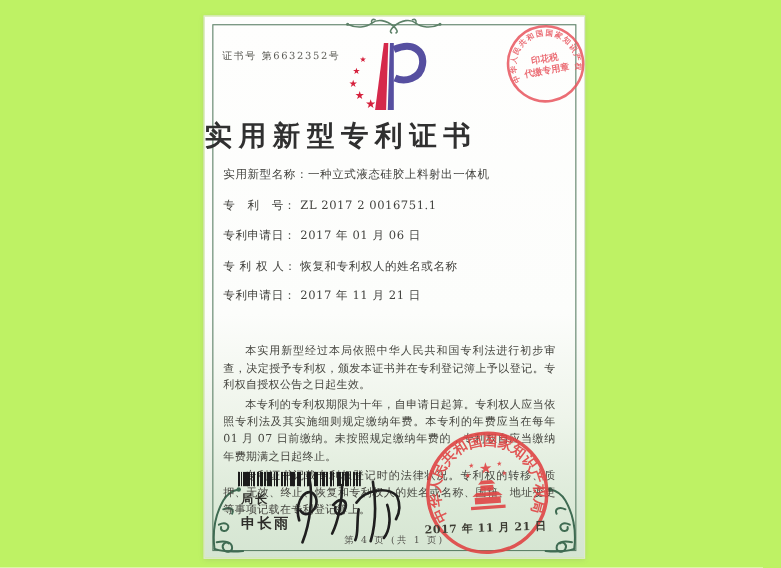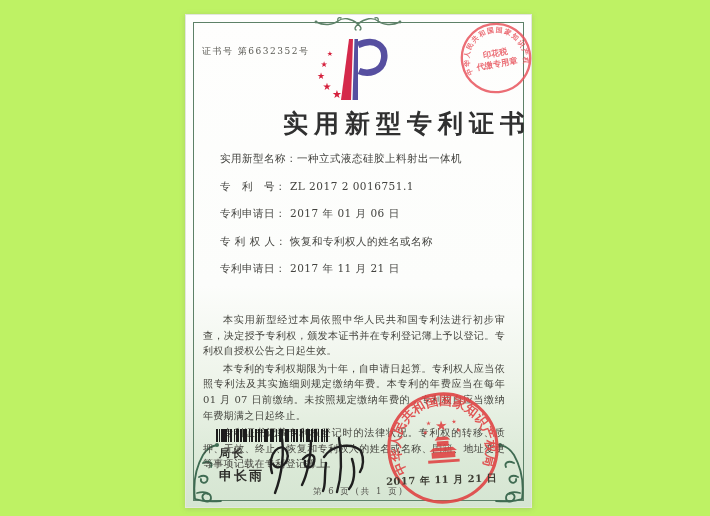--- a/index.html
+++ b/index.html
@@ -13,24 +13,24 @@
   }
   .border-frame{
     position:absolute;left:7px;top:7px;right:7px;bottom:6px;
     border:1.5px solid #5d8168;
   }
   .cert-no{
     position:absolute;left:16px;top:30px;font-size:9px;color:#5a5a54;letter-spacing:1.5px;
   }
   .logo{position:absolute;left:130px;top:22px;width:76px;height:68px;}
   .title{
-    position:absolute;left:0;top:92px;width:100%;text-align:right;
+    position:absolute;left:0;top:92px;width:100%;text-align:left;
     font-size:25px;font-weight:700;color:#303030;letter-spacing:6px;white-space:nowrap;
   }
-  .fields{position:absolute;left:17px;right:15px;top:137px;margin-left:17px;}
+  .fields{position:absolute;left:17px;right:15px;top:137px;}
   .frow{height:27.6px;font-size:10.5px;color:#43433f;letter-spacing:.5px;white-space:nowrap;}
   .frow .lbl{display:inline-block;min-width:70px;}
   .paras{position:absolute;left:17px;right:16px;top:297px;}
   .paras p{
     margin:0 10px 2px 0;font-size:10px;line-height:15.6px;color:#45453f;
     text-align:justify;text-indent:2em;letter-spacing:.3px;
   }
   .barcode{
     position:absolute;left:30px;top:414px;width:112px;height:13px;
     background:
@@ -175,15 +175,15 @@
         <polygon points="52,52 68,52 65,48.5 55,48.5"></polygon>
         <rect x="54" y="53" width="12" height="5"></rect>
         <polygon points="46,63 74,63 70,59.5 50,59.5"></polygon>
         <rect x="48" y="64" width="24" height="6"></rect>
         <rect x="44" y="72" width="32" height="3"></rect>
       </g>
     </svg>
 
     <div class="seal-date">2017 年 11 月 21 日</div>
 
-    <div class="footer">第 6 页 (共 1 页)</div>
+    <div class="footer">第 4 页 (共 1 页)</div>
   </div>
 </div>
 
 </body></html>

